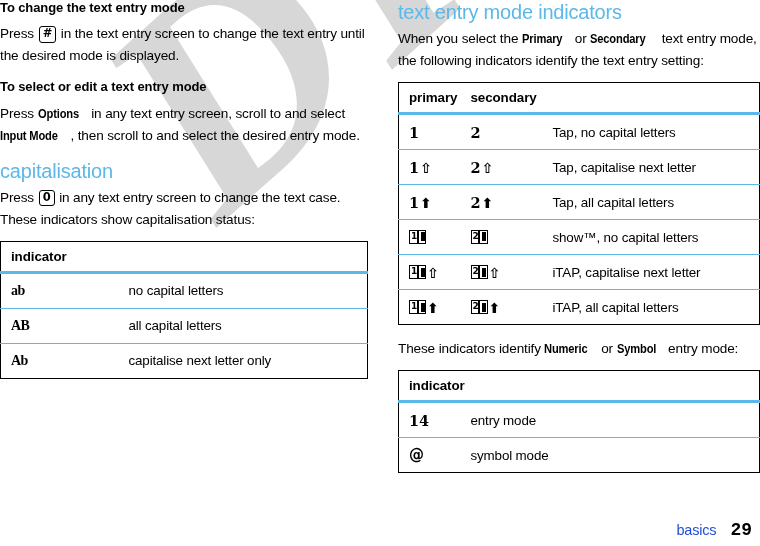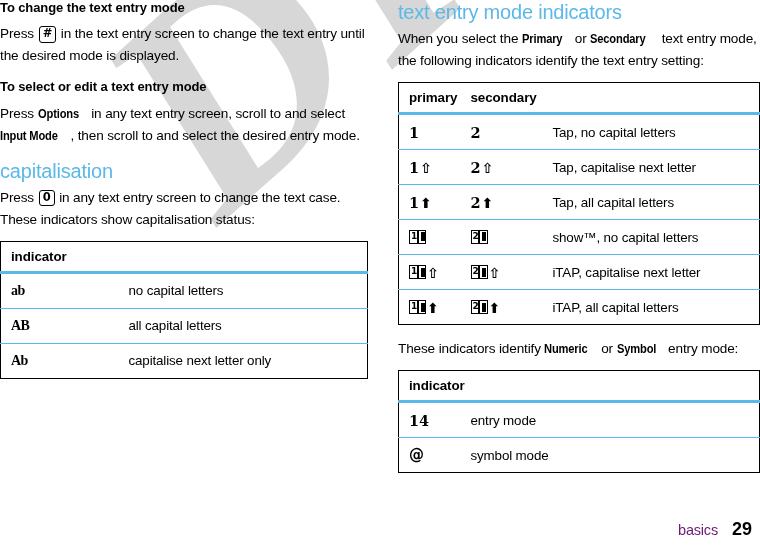--- a/index.html
+++ b/index.html
@@ -222,28 +222,29 @@
   #footer {
     position: absolute;
     z-index: 3;
     right: 8px;
     bottom: 6px;
     display: flex;
     align-items: baseline;
     gap: 14px;
   }
   #footer .f-sec {
-    color: #701a75;
+    color: #1d4ed8;
     font-size: 14.5px;
     letter-spacing: -0.2px;
   }
   #footer .f-num {
     font-size: 18px;
     font-weight: bold;
     color: #000;
+    font-family: Liberation Mono, monospace;
   }
 </style>
 </head>
 <body>
 
 <div id="watermark">
   <div class="wm-text">DRAFT</div>
 </div>
 
 <div id="page">

